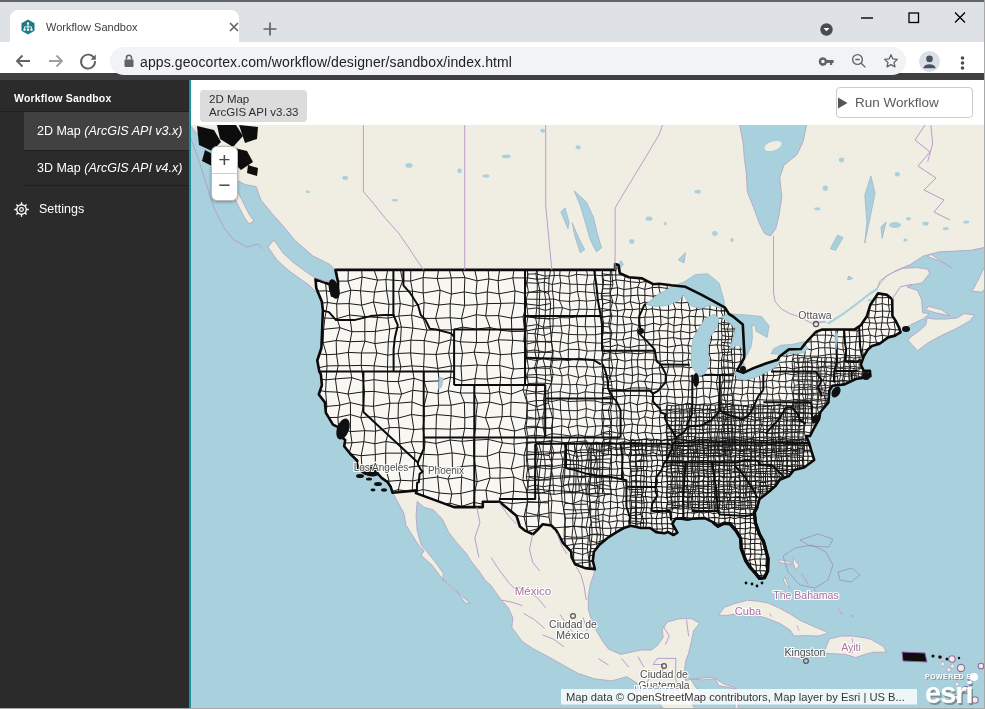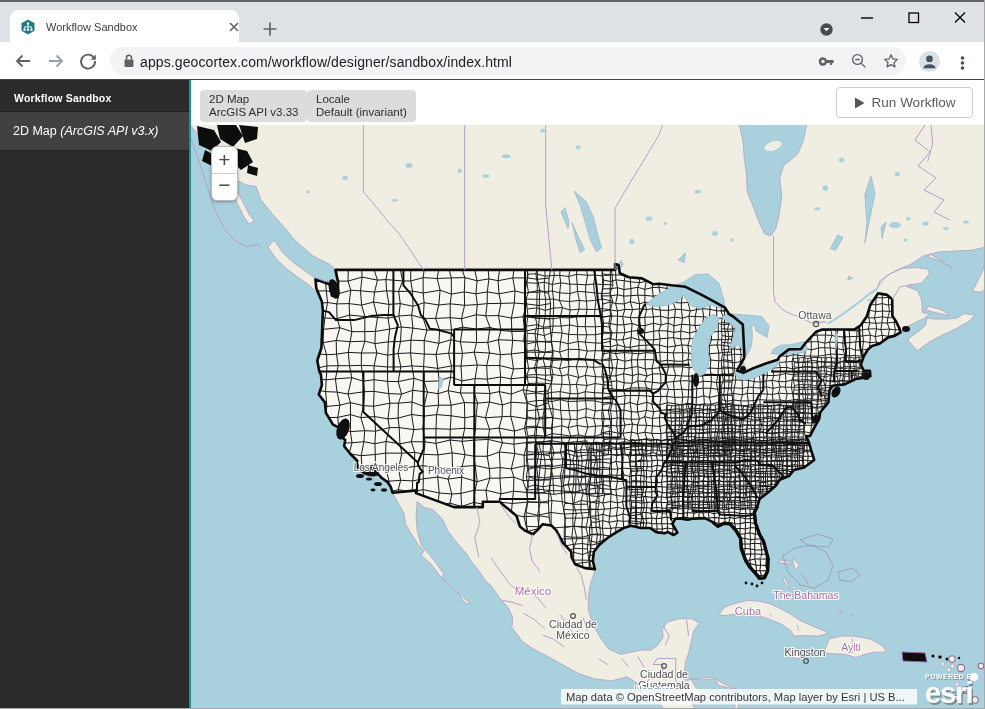--- a/index.html
+++ b/index.html
@@ -6,34 +6,34 @@
 #win { position:absolute; inset:0; border-right:1px solid #a8a8a8; border-bottom:1px solid #a8a8a8; pointer-events:none; }
 
 #frame { position:absolute; left:0; top:0; width:985px; height:42px; background:#dee1e6; border-top:2px solid #62656a; }
 #tab { position:absolute; left:10px; top:8px; width:229px; height:34px; background:#fff; border-radius:8px 8px 0 0; }
 #tab .fav { position:absolute; left:10px; top:9px; width:16px; height:16px; }
 #tab .title { position:absolute; left:36px; top:10.5px; font-size:11px; color:#3c4043; white-space:nowrap; }
 #tabx { position:absolute; left:217px; top:10px; width:14px; height:14px; }
 #newtab { position:absolute; left:262px; top:19px; width:16px; height:16px; }
 .winbtn { position:absolute; top:0; }
 
-#toolbar { position:absolute; left:0; top:42px; width:985px; height:38px; background:#fff; border-bottom:1px solid #404040; }
+#toolbar { position:absolute; left:0; top:42px; width:985px; height:38px; background:#fff; border-bottom:7px solid #404040; }
 #omni { position:absolute; left:110px; top:5px; width:796px; height:28px; background:#f1f3f4; border-radius:14px; }
 #url { position:absolute; left:30px; top:7px; font-size:14px; color:#202124; letter-spacing:0.1px; white-space:nowrap; }
 
 #side { position:absolute; left:0; top:80px; width:191px; height:629px; background:#2b2b2b; border-right:2px solid #17939c; color:#fff; }
 #side .hd { height:32px; line-height:36px; padding-left:14px; font-size:10.5px; font-weight:bold; border-bottom:1px solid #202020; letter-spacing:0.2px;}
-#side .it { height:35px; line-height:35px; padding-left:13px; font-size:12.5px; border-bottom:1px solid #202020; white-space:nowrap; }
+#side .it { height:35px; line-height:35px; padding-left:13px; font-size:12.5px; border-bottom:1px solid #202020; white-space:nowrap;margin-left:24px; }
 #side .it i { font-size:12.5px; }
 #side .sel { background:#414141; height:39px; line-height:39px; }
 #side .set { margin-top:6px; padding-left:13px; height:35px; line-height:35px; font-size:12.5px; border-bottom:none; display:flex; align-items:center; }
 
 #appbar { position:absolute; left:193px; top:80px; width:792px; height:45px; background:#fff; }
 .gbtn { position:absolute; top:10px; background:#dcdcdc; border-radius:4px; padding:3px 9px 4px 9px; font-size:11.5px; line-height:12.5px; color:#2d2d2d; }
-#run { position:absolute; right:12px; top:7px; width:137px; height:31px; background:#fff; border:1px solid #ccc; border-radius:4px; font-size:13.5px; color:#5a5a5a; text-align:center; line-height:29px; }
+#run { position:absolute; right:12px; top:7px; width:137px; height:31px; background:#fff; border:1px solid #ccc; border-radius:4px; font-size:13.5px; color:#5a5a5a; line-height:29px; }
 #run svg { vertical-align:-2px; margin-right:7px; }
 
 #zoom { position:absolute; left:211px; top:146px; width:27px; height:55px; background:#fff; border:1px solid #b9b9b9; border-radius:6px; box-shadow:0 1px 3px rgba(0,0,0,0.35); z-index:5; }
 #zoom .zb { width:100%; height:27px; text-align:center; font-size:21px; color:#4a4a4a; line-height:26px; }
 #zoom .zb:first-child { border-bottom:1px solid #cfcfcf; }
 </style></head>
 <body>
 
 <div id="frame">
   <div id="tab">
@@ -104,25 +104,35 @@
   <svg style="position:absolute;left:958px;top:14px" width="9" height="16" viewBox="0 0 9 16" fill="#4a4e52">
     <circle cx="4.5" cy="2" r="1.8"></circle>
       <circle cx="4.5" cy="7" r="1.8"></circle>
       <circle cx="4.5" cy="12" r="1.8"></circle>
   </svg>
 </div>
 
 <div id="side">
   <div class="hd">Workflow Sandbox</div>
   <div class="it sel">2D Map <i>(ArcGIS API v3.x)</i></div>
+  <div class="it">3D Map <i>(ArcGIS API v4.x)</i></div>
+  <div class="set">
+    <svg width="17" height="17" viewBox="0 0 20 20" style="margin-right:9px">
+      <g stroke="#fff" stroke-width="1.6" fill="none">
+      <circle cx="10" cy="10" r="5.6"></circle>
+      <path d="M10 1.5 V4.5 M10 15.5 V18.5 M1.5 10 H4.5 M15.5 10 H18.5 M4 4 L6.1 6.1 M13.9 13.9 L16 16 M16 4 L13.9 6.1 M6.1 13.9 L4 16"></path>
+      </g>
+      <circle cx="10" cy="10" r="2.2" fill="#2b2b2b" stroke="#fff" stroke-width="1.4"></circle>
+    </svg>
+    <span>Settings</span>
+  </div>
 </div>
 
 <div id="appbar">
   <div class="gbtn" style="left:7px">2D Map<br>ArcGIS API v3.33</div>
-  <div class="gbtn" style="left:114px">Locale<br>Default (invariant)</div>
   <div id="run"><svg width="11" height="12" viewBox="0 0 11 12">
         <polygon points="1,0.5 10.5,6 1,11.5" fill="#555"></polygon>
       </svg>Run Workflow</div>
 </div>
 
 <svg id="map" width="794" height="584" viewBox="191 125 794 584" style="position:absolute;left:191px;top:125px;display:block">
 <rect x="191" y="125" width="794" height="584" fill="#a8d1dd"></rect>
 <polygon points="188.2,122.8 199.3,136.3 212.5,151.0 222.6,165.4 231.7,177.8 245.9,184.8 256.0,186.5 261.1,200.2 272.2,213.7 285.4,228.6 294.5,239.9 312.8,255.9 330.0,264.5 335.4,269.9 338.1,282.2 337.6,295.8 332.0,295.8 330.0,284.5 315.5,279.3 316.3,288.3 321.9,301.8 322.9,310.6 322.4,322.3 321.9,335.3 321.4,348.0 317.3,360.5 319.3,371.5 320.9,374.3 321.9,385.1 318.8,394.5 324.9,402.4 325.9,412.9 333.0,424.6 338.1,427.2 339.1,434.9 345.2,439.9 344.2,446.3 350.2,453.8 357.3,460.7 356.8,462.8 358.3,469.3 366.4,469.9 371.5,473.0 378.6,474.5 381.6,477.9 387.7,482.2 390.8,487.0 392.5,492.7 396.8,500.3 403.9,513.3 405.9,525.1 419.1,546.0 424.2,550.6 421.1,555.2 432.3,565.4 441.4,577.8 450.5,586.7 462.7,596.7 470.3,603.4 465.7,603.4 455.6,590.1 447.5,582.3 442.4,580.0 443.4,573.3 434.3,560.8 426.2,550.6 421.1,544.8 417.1,529.8 416.1,516.9 417.1,501.5 424.2,507.4 433.3,509.8 442.4,519.2 448.5,532.1 457.6,543.7 466.7,554.0 470.8,560.8 478.9,571.0 485.0,580.0 491.0,585.6 501.2,600.1 508.3,607.8 512.8,617.6 511.8,627.4 522.4,641.5 533.6,649.0 547.8,656.5 563.0,665.0 578.2,673.5 594.4,678.8 611.6,680.9 626.8,676.7 636.9,683.0 645.0,693.0 652.1,699.8 659.2,703.5 664.3,709.2 695.7,709.2 692.6,705.6 694.7,699.8 701.7,694.6 695.7,687.2 690.6,678.8 702.8,679.9 714.9,678.8 719.0,685.7 733.1,688.3 736.7,688.8 734.7,709.2 738.2,709.2 738.2,696.7 735.2,687.8 724.0,684.1 712.9,677.2 698.7,678.3 685.5,680.4 684.5,672.5 685.5,661.8 688.6,653.3 691.6,640.4 693.6,630.7 699.7,623.1 691.6,618.7 679.5,618.7 667.3,622.0 662.2,629.6 663.2,637.2 657.2,645.8 651.1,650.1 641.0,650.1 630.8,652.2 620.7,654.4 608.5,649.0 603.5,642.6 596.4,630.7 591.3,619.8 588.3,608.9 588.3,596.7 590.3,584.5 593.4,575.5 594.9,569.3 592.8,560.8 593.9,551.7 599.4,544.8 607.5,537.9 616.6,532.1 623.7,528.0 630.8,525.7 641.0,528.0 650.1,528.0 656.2,532.1 664.3,533.3 668.3,532.1 673.4,535.0 677.4,532.7 672.4,523.9 675.4,518.6 681.5,518.6 687.6,519.8 693.6,518.6 704.8,518.1 712.9,522.2 717.9,526.3 724.0,523.3 730.1,523.9 736.2,530.9 740.7,538.5 741.2,548.3 745.8,560.8 750.4,567.7 756.4,574.4 759.5,578.4 764.5,577.8 767.6,571.0 768.1,558.6 763.5,541.4 759.5,534.4 755.4,522.8 754.4,512.2 757.5,506.2 759.5,499.1 768.6,491.9 775.7,485.8 779.7,479.7 788.9,476.1 793.9,469.9 804.1,467.5 814.2,460.0 811.1,450.0 809.1,443.1 806.1,436.1 810.1,435.9 813.2,429.7 819.2,418.8 820.3,412.3 828.4,402.4 829.4,390.5 832.4,385.8 844.6,384.4 855.7,379.0 863.8,377.7 870.4,376.3 869.9,370.9 863.8,370.9 860.8,364.7 861.8,361.9 863.8,356.4 867.9,349.4 871.9,345.9 879.5,343.8 888.1,337.4 894.2,336.0 900.5,332.4 905.9,327.4 914.5,323.0 923.6,318.7 927.1,315.8 929.2,313.6 922.6,312.8 921.6,299.5 917.5,290.5 906.9,286.8 913.5,284.5 922.1,283.0 929.7,273.3 927.6,269.1 916.5,267.6 902.3,268.4 890.2,273.8 880.0,280.7 877.0,289.0 879.0,285.3 886.1,276.1 897.3,269.9 910.4,264.5 923.6,255.9 938.8,251.9 955.0,251.1 971.2,250.3 985.9,247.1 985.9,122.8 807.1,122.8 803.0,141.8 797.0,154.6 783.8,165.4 779.7,177.8 781.8,196.8 778.7,217.0 775.7,228.6 770.6,235.9 764.5,233.5 759.5,223.6 753.4,207.0 747.3,191.7 746.3,172.5 744.3,158.2 743.3,143.7 739.2,122.8 188.2,122.8" fill="#f0ede3" stroke="#b3a6c4" stroke-width="0.9" stroke-linejoin="round"></polygon>
 <polygon points="268,247 277,260 288,270 299,278 309,285 318,294 324,301 330,294 324,287 315,278 305,271 294,263 283,253 274,240" fill="#f0ede3" stroke="#b3a6c4" stroke-width="0.9"></polygon>
 <polygon points="226,178 231,191 238,205 244,217 249,224 254,221 249,214 243,202 236,188 231,175" fill="#f0ede3" stroke="#b3a6c4" stroke-width="0.9"></polygon>

